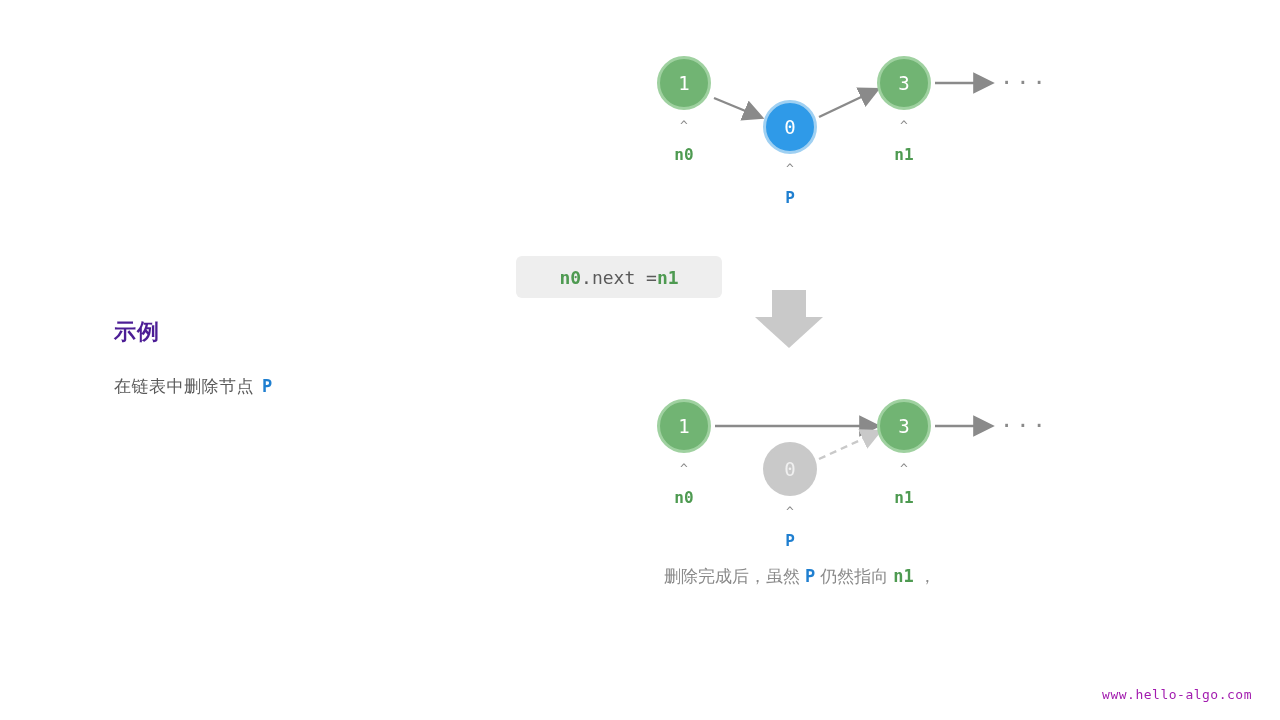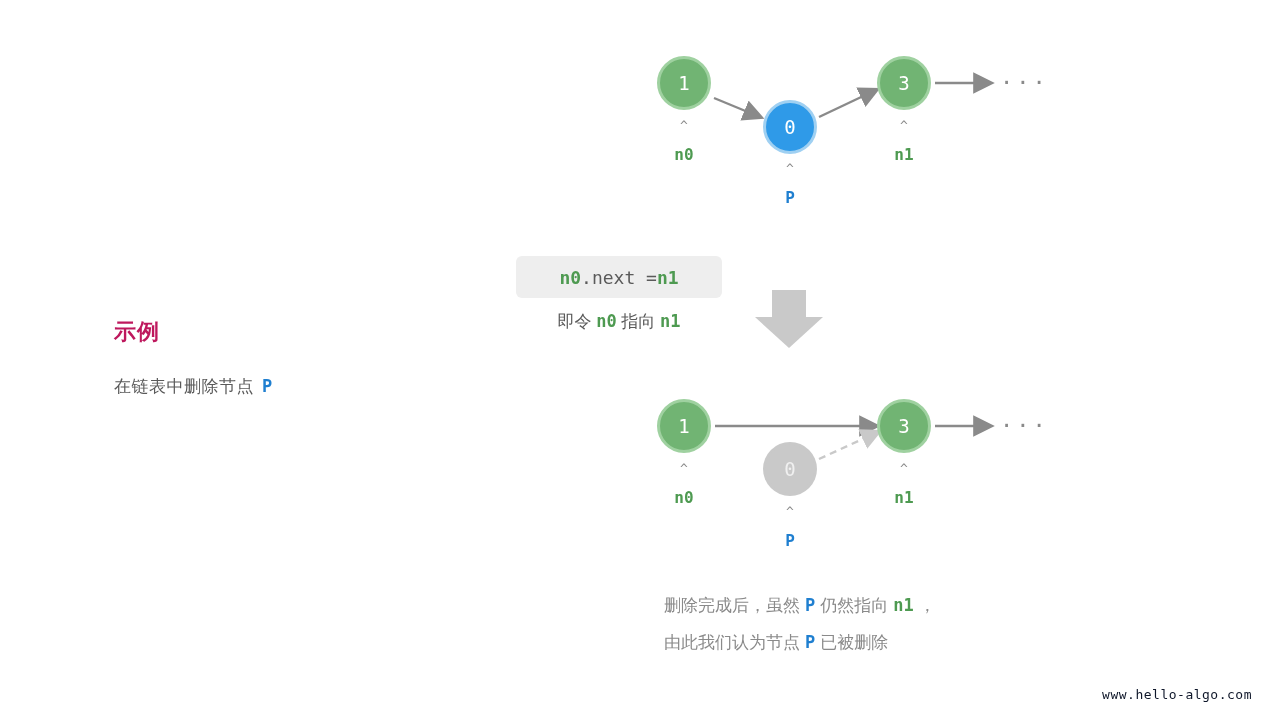--- a/index.html
+++ b/index.html
@@ -19,21 +19,21 @@
     height: 720px;
   }
 
   
   .caption-title {
     position: absolute;
     left: 114px;
     top: 317px;
     font-size: 22px;
     font-weight: bold;
-    color: #be185d;
+    color: #4c1d95;
     letter-spacing: 1px;
   }
   .caption-sub {
     position: absolute;
     left: 114px;
     top: 375px;
     font-size: 17px;
     color: #5a5a5a;
     letter-spacing: 0.5px;
     white-space: nowrap;
@@ -146,21 +146,21 @@
     color: #4e9a51;
     font-weight: bold;
     font-family: "DejaVu Sans Mono", monospace;
     font-size: 17px;
   }
 
   
   .explain {
     position: absolute;
     left: 664px;
-    top: 587px;
+    top: 558px;
     font-size: 17px;
     line-height: 36px;
     color: #8a8a8a;
     font-family: "Liberation Sans", sans-serif;
     white-space: nowrap;
   }
   .explain .pv {
     color: #1f7fd0;
     font-weight: bold;
     font-family: "DejaVu Sans Mono", monospace;
@@ -174,21 +174,21 @@
     font-size: 17px;
     padding: 0 5px;
   }
 
   .watermark {
     position: absolute;
     right: 28px;
     bottom: 18px;
     font-family: "DejaVu Sans Mono", monospace;
     font-size: 13px;
-    color: #0f172a;
+    color: #a21caf;
     letter-spacing: 0.5px;
   }
 </style>
 </head>
 <body>
 
 <div id="stage">
 
   <div class="caption-title">示例</div>
   <div class="caption-sub">
@@ -236,46 +236,37 @@
   <div class="varlabel blue" style="left:750px; top:188px;">P</div>
 
   <div class="caret" style="left:897px; top:118px;">^</div>
   <div class="varlabel green" style="left:864px; top:145px;">n1</div>
 
   <div class="code-chip">
     <span class="v">n0</span>
       <span>.next = </span>
       <span class="v">n1</span>
   </div>
-  <div class="code-desc">
-    <span>即令</span>
-    <span class="v">n0</span>
-    <span>指向</span>
-    <span class="v">n1</span>
-  </div>
 
   <div class="node green" style="left:657px; top:399px;">1</div>
   <div class="node ghost" style="left:763px; top:442px;">0</div>
   <div class="node green" style="left:877px; top:399px;">3</div>
 
   <div class="dots" style="left:1000px; top:413px;">···</div>
 
   <div class="caret" style="left:677px; top:461px;">^</div>
   <div class="varlabel green" style="left:644px; top:488px;">n0</div>
 
   <div class="caret" style="left:783px; top:504px;">^</div>
   <div class="varlabel blue" style="left:750px; top:531px;">P</div>
 
   <div class="caret" style="left:897px; top:461px;">^</div>
   <div class="varlabel green" style="left:864px; top:488px;">n1</div>
 
   <div class="explain">
     <div>
       <span>删除完成后，虽然</span><span class="pv">P</span><span>仍然指向</span><span class="gv">n1</span><span>，</span>
     </div>
-    <div>
-      <span>由此我们认为节点</span><span class="pv">P</span><span>已被删除</span>
-    </div>
   </div>
 
   <div class="watermark">www.hello-algo.com</div>
 
 </div>
 
 </body></html>

